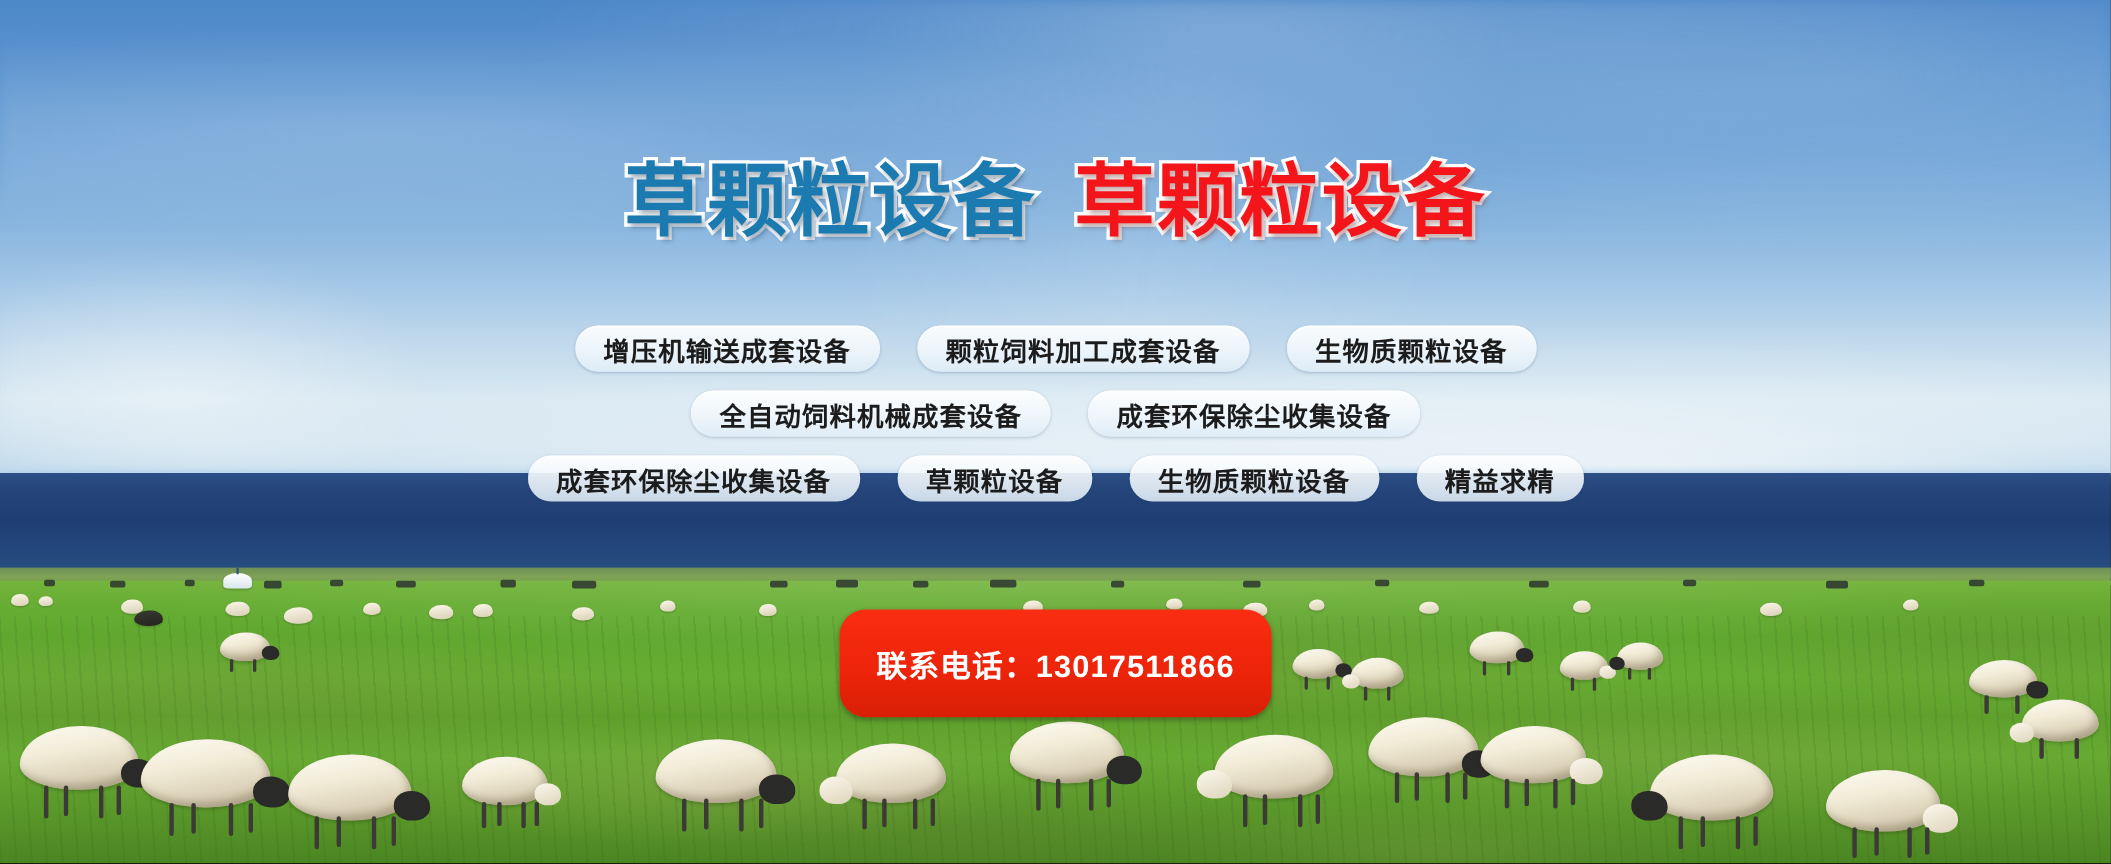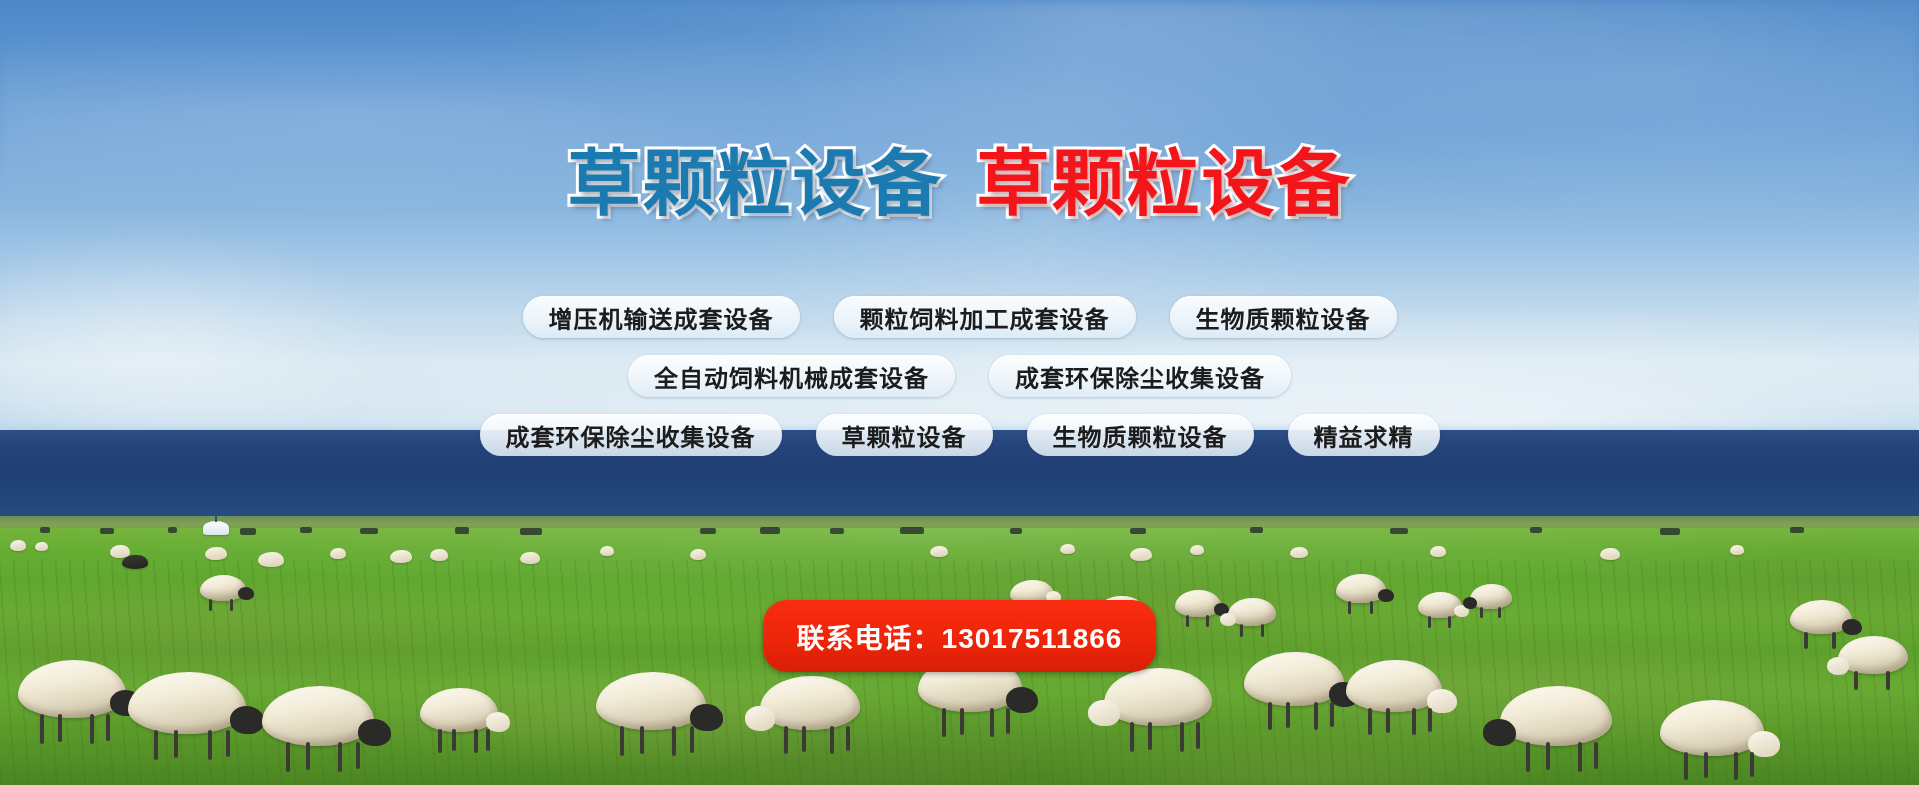--- a/index.html
+++ b/index.html
@@ -179,32 +179,31 @@
     font-weight:bold;
     letter-spacing:1px;
     white-space:nowrap;
     box-shadow:0 1px 3px rgba(30,60,95,.25), inset 0 1px 0 rgba(255,255,255,.9);
     cursor:pointer;
   }
 
   .phone-badge{
     position:absolute;top:554px;left:50%;transform:translateX(-50%);
     height:64px;
-    padding:4px 34px;
+    padding:17px 34px;
     display:flex;align-items:center;justify-content:center;
     border-radius:24px;
     background:linear-gradient(180deg,#f92d12 0%,#ec2409 60%,#d71f06 100%);
     color:#ffffff;
     font-size:28px;
     font-weight:bold;
     letter-spacing:1px;
     white-space:nowrap;
     box-shadow:0 2px 5px rgba(0,0,0,.3);
     cursor:pointer;
-    margin-top:46px;
   }
 </style>
 </head>
 <body>
 
 <div id="stage">
 
   <div class="bg">
     <div class="sky"></div>
     <div class="cloud-veil"></div>

